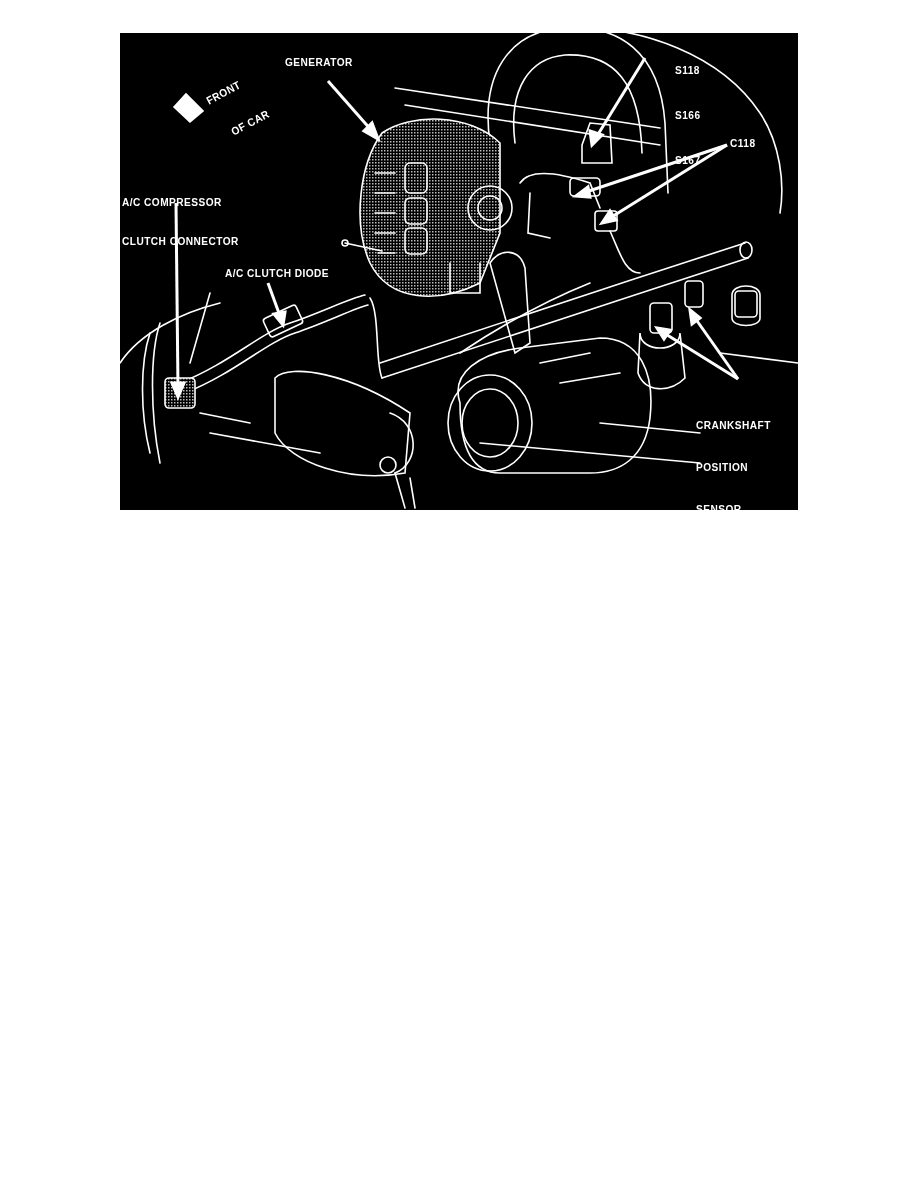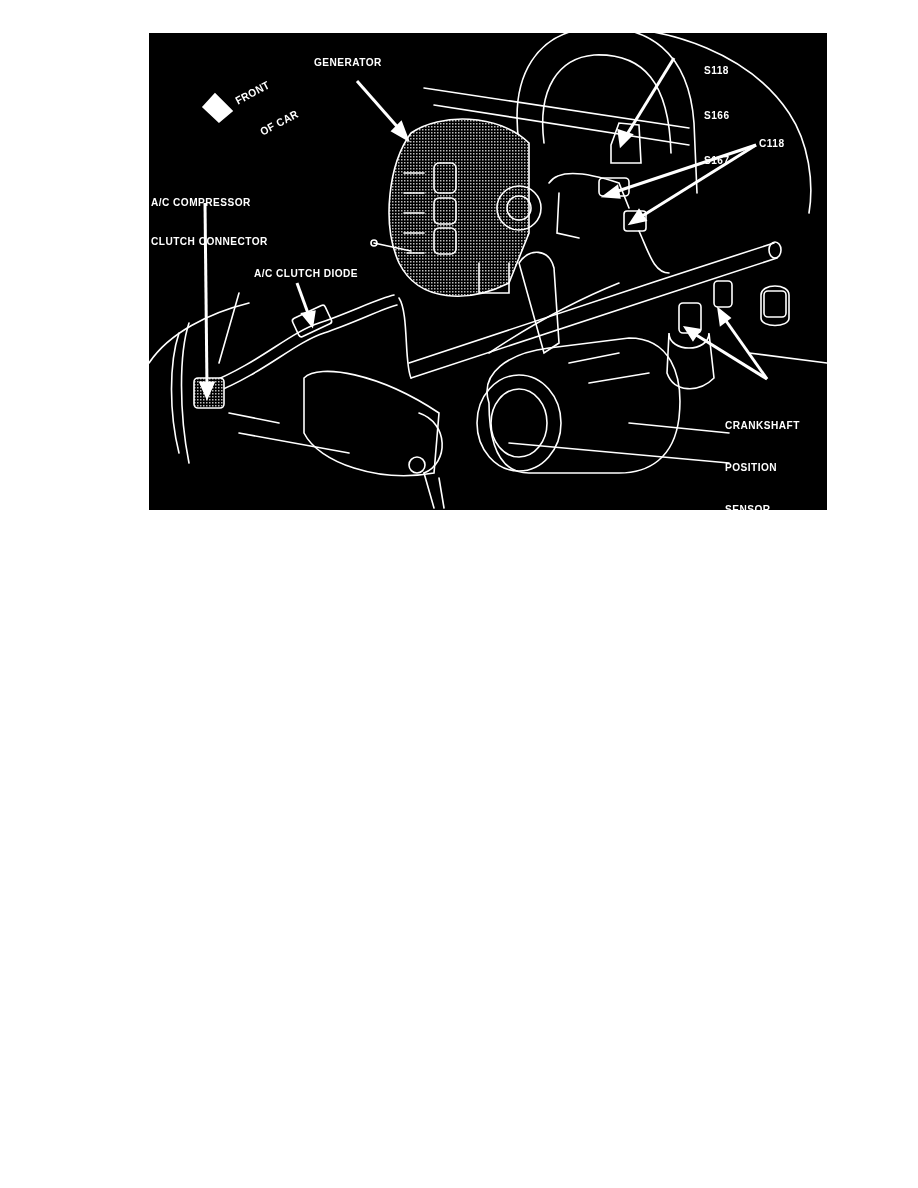--- a/index.html
+++ b/index.html
@@ -1,19 +1,19 @@
 <!DOCTYPE html>
 <html><head>
   <meta charset="utf-8">
   <style>
     html, body { margin: 0; padding: 0; background: #ffffff; }
     body { width: 918px; height: 1188px; position: relative; overflow: hidden; }
     .diagram {
       position: absolute; left: 120px; top: 33px; width: 678px; height: 477px;
-      background: #000000; overflow: hidden; margin-left: 29px;
+      background: #000000; overflow: hidden;
     }
     .diagram svg { position: absolute; left: 0; top: 0; }
     .label {
       position: absolute; color: #ffffff;
       font-family: "Liberation Sans", sans-serif; font-weight: bold;
       font-size: 11px; line-height: 13px; letter-spacing: 0.5px;
       white-space: pre; transform: scaleX(0.92); transform-origin: left top;
     }
   </style>
 </head>

